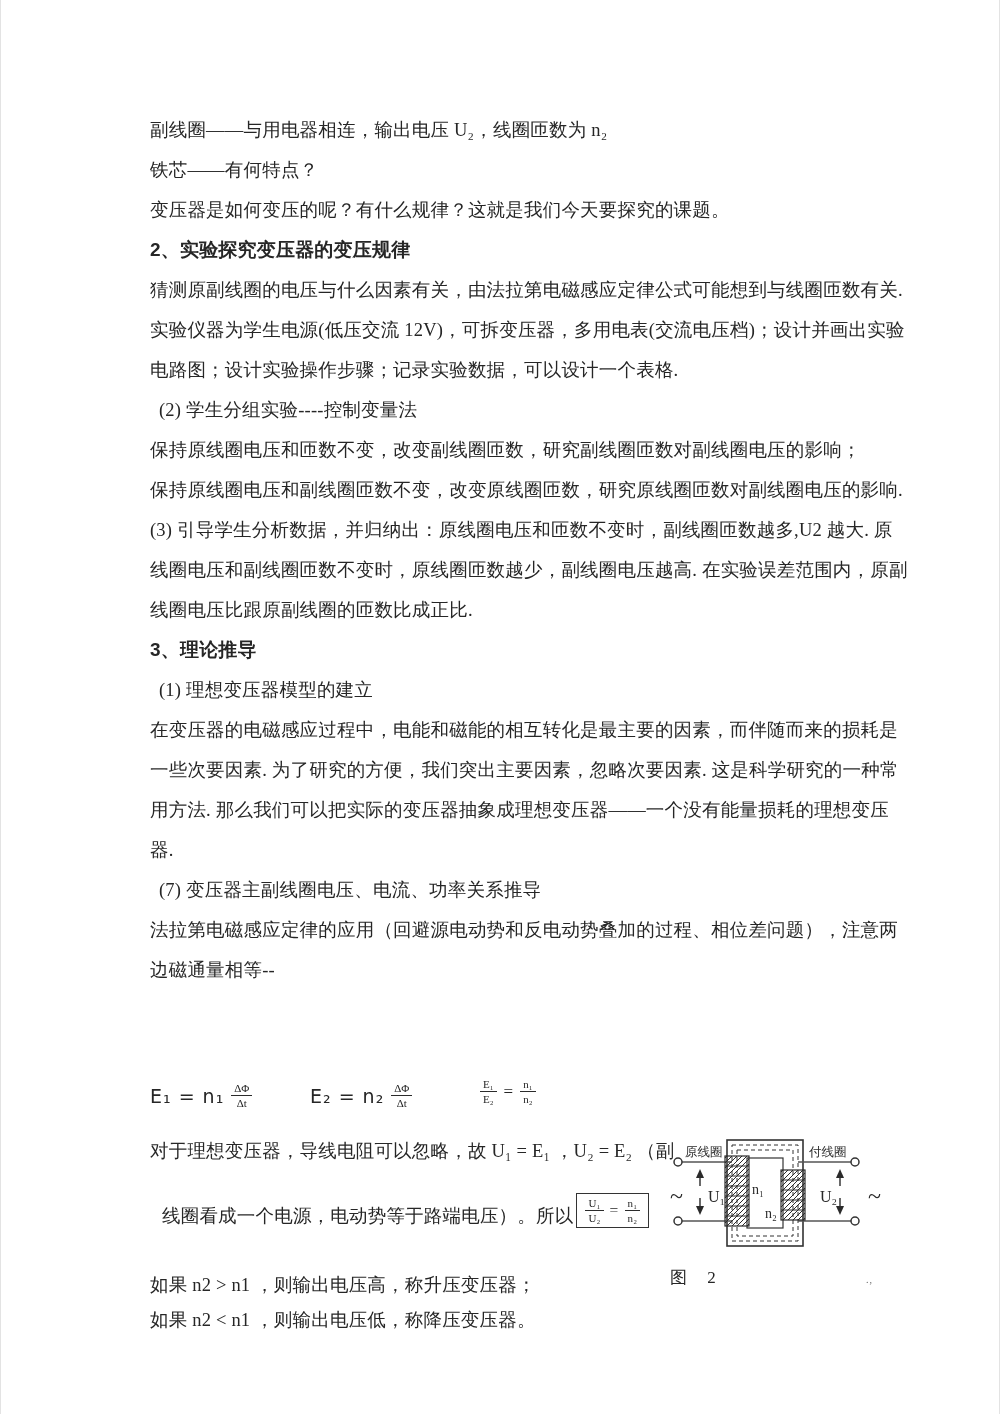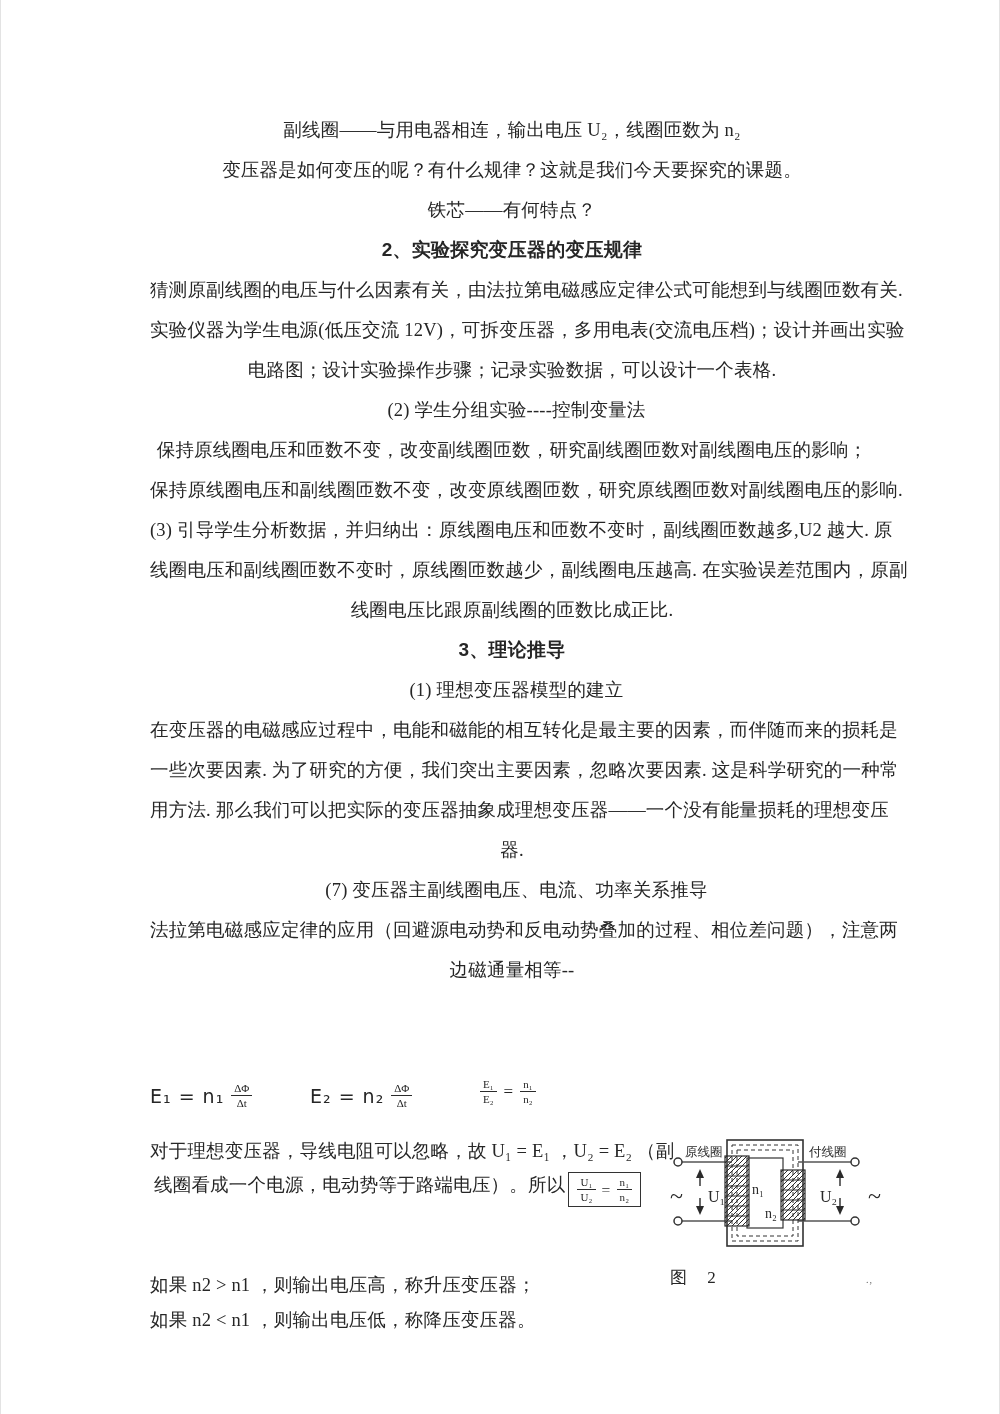--- a/index.html
+++ b/index.html
@@ -12,21 +12,20 @@
     color:#262626;
   }
   .page-edge-left{position:absolute;left:0;top:0;width:1px;height:1414px;background:#e3e3e3;}
   .page-edge-right{position:absolute;right:0;top:0;width:1px;height:1414px;background:#e3e3e3;}
 
   .main{position:absolute;left:150px;top:110px;width:724px;}
   .line{
     height:40px;line-height:40px;
     font-size:18.5px;letter-spacing:0.2px;
     white-space:nowrap;
-    text-align:center;
   }
   .line.bold{
     font-weight:bold;
     font-family:"Liberation Sans","DejaVu Sans",sans-serif;
     font-size:19px;
   }
   .line.indent{padding-left:9px;}
 
   .bottom{position:absolute;left:150px;top:1030px;width:740px;height:310px;margin-top:44px;}
 
@@ -48,21 +47,21 @@
   .frac .den{padding-top:1px;display:block;}
   #f-e1{left:0;top:8px;}
   #f-e2{left:160px;top:8px;}
   #f-ratio{left:330px;top:4px;font-size:17px;}
 
   .b-line{
     position:absolute;
     font-size:18.5px;letter-spacing:0.2px;white-space:nowrap;
   }
   #bl-a{left:0;top:64px;}
-  #bl-b{left:4px;top:98px;display:flex;align-items:flex-start;height:56px;}
+  #bl-b{left:12px;top:98px;display:flex;align-items:flex-end;height:56px;}
   #bl-c{left:0;top:158px;}
   #bl-d{left:0;top:198px;}
   #bl-e{left:0;top:233px;}
 
   .ubox{
     display:inline-flex;align-items:center;gap:6px;
     border:1.6px solid #333;
     padding:3px 8px;margin-left:3px;
     font-size:15.5px;
   }
@@ -78,22 +77,22 @@
   svg text{font-family:"Liberation Serif","DejaVu Serif",serif;fill:#2a2a2a;}
 </style>
 </head>
 <body>
 
 <div class="page-edge-left"></div>
 <div class="page-edge-right"></div>
 
 <div class="main">
   <div class="line">副线圈——与用电器相连，输出电压 U₂，线圈匝数为 n₂</div>
+  <div class="line">铁芯——有何特点？</div>
   <div class="line">变压器是如何变压的呢？有什么规律？这就是我们今天要探究的课题。</div>
-  <div class="line">铁芯——有何特点？</div>
   <div class="line bold">2、实验探究变压器的变压规律</div>
   <div class="line">猜测原副线圈的电压与什么因素有关，由法拉第电磁感应定律公式可能想到与线圈匝数有关.</div>
   <div class="line">实验仪器为学生电源(低压交流 12V)，可拆变压器，多用电表(交流电压档)；设计并画出实验</div>
   <div class="line">电路图；设计实验操作步骤；记录实验数据，可以设计一个表格.</div>
   <div class="line indent">(2) 学生分组实验----控制变量法</div>
   <div class="line">保持原线圈电压和匝数不变，改变副线圈匝数，研究副线圈匝数对副线圈电压的影响；</div>
   <div class="line">保持原线圈电压和副线圈匝数不变，改变原线圈匝数，研究原线圈匝数对副线圈电压的影响.</div>
   <div class="line">(3)  引导学生分析数据，并归纳出：原线圈电压和匝数不变时，副线圈匝数越多,U2  越大. 原</div>
   <div class="line">线圈电压和副线圈匝数不变时，原线圈匝数越少，副线圈电压越高. 在实验误差范围内，原副</div>
   <div class="line">线圈电压比跟原副线圈的匝数比成正比.</div>

